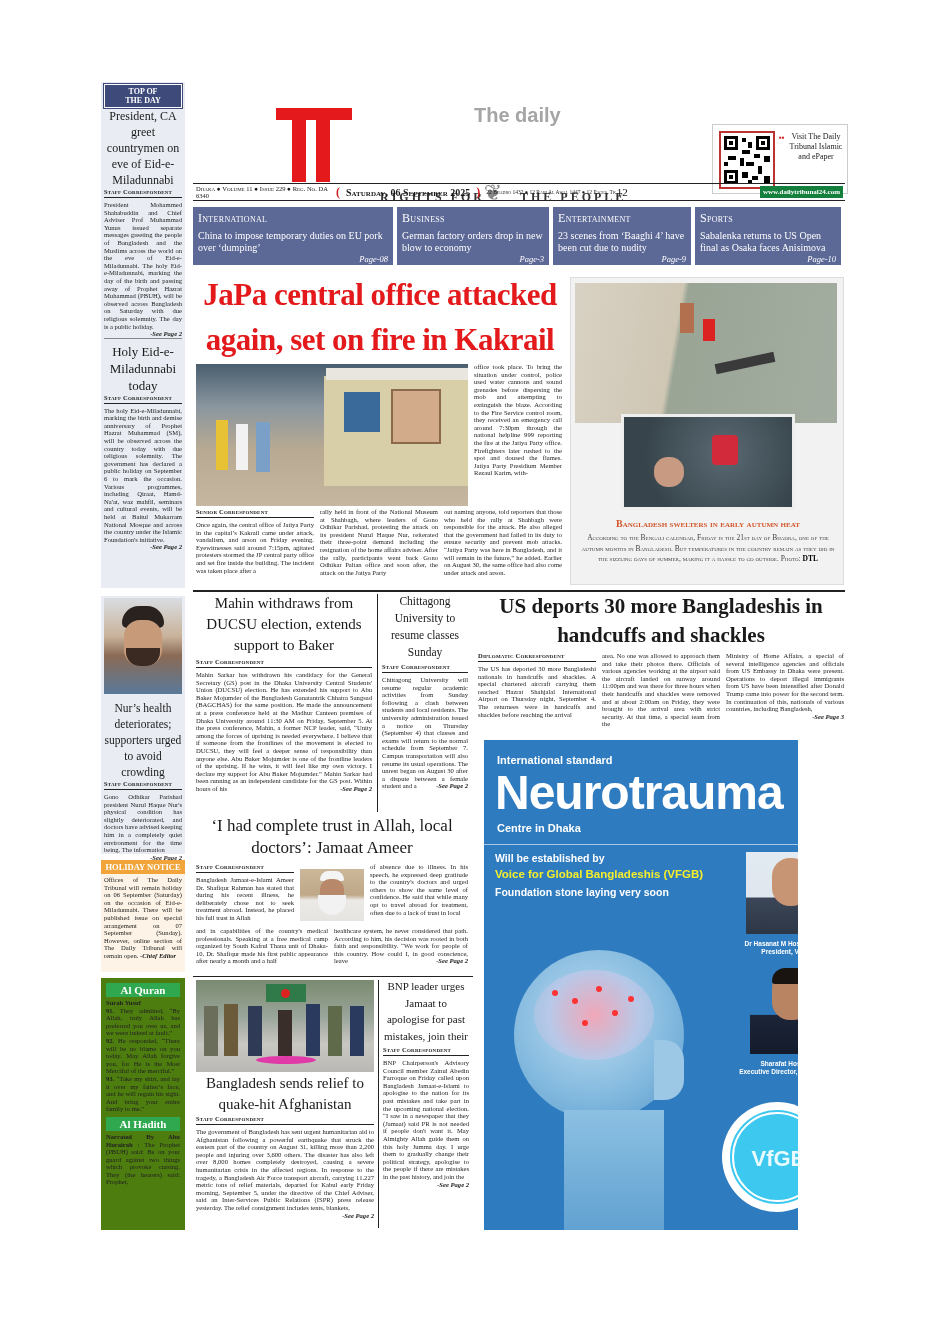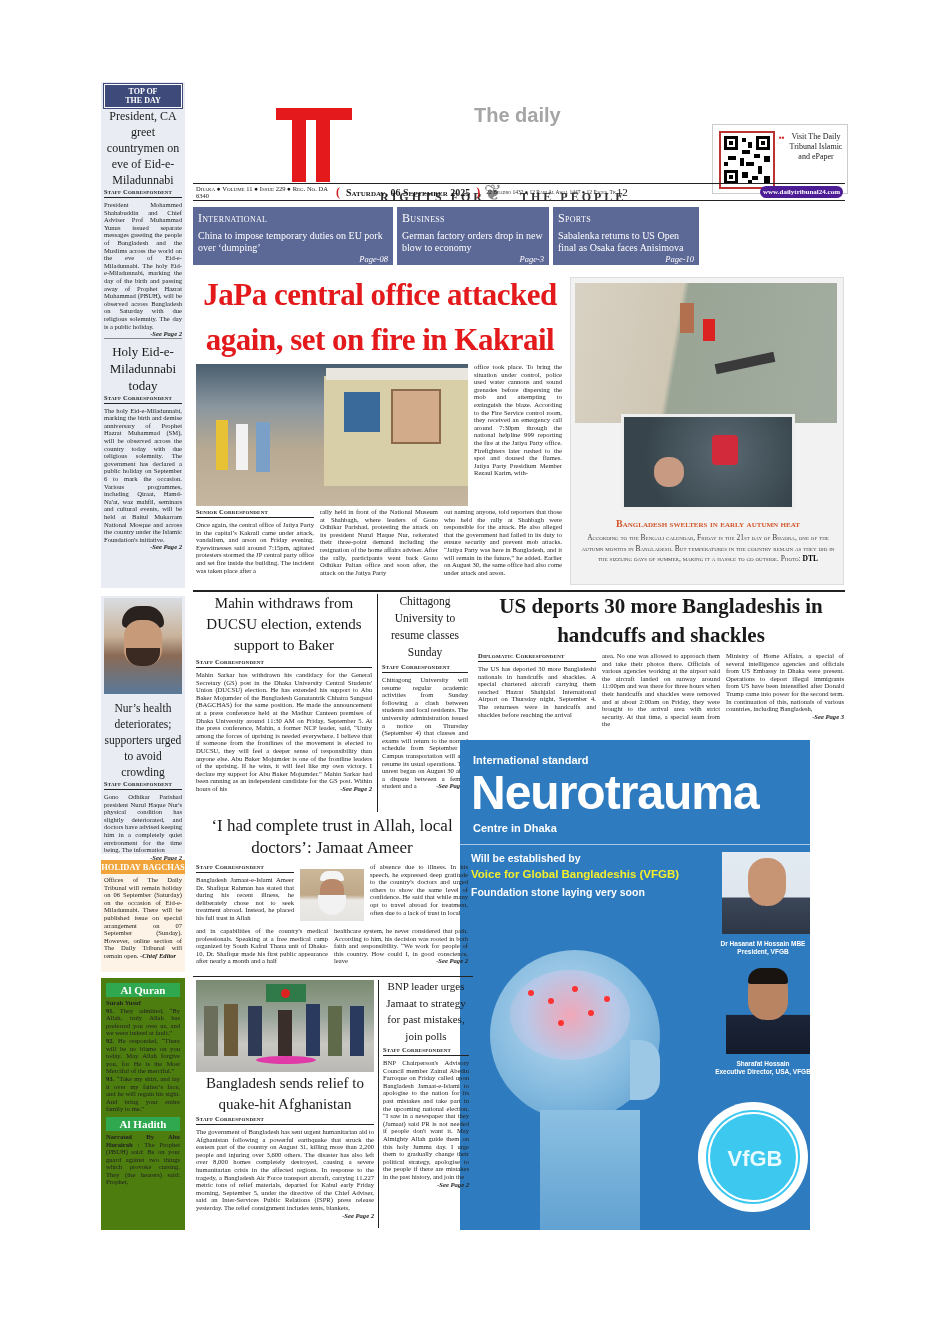--- a/index.html
+++ b/index.html
@@ -78,34 +78,39 @@
   </div>
 </div>
 
 <div class="abs" style="left:193px; top:183px; width:652px; height:18px; border-top:1.5px solid #222; border-bottom:1px solid #222; font-size:6.5px; display:flex; align-items:center;">
   <span style="font-variant:small-caps; margin-left:3px; width:140px;">Dhaka ● Volume 11 ● Issue 229 ● Reg. No. DA 6340</span>
   <span style="color:#c22; font-size:12px; font-weight:bold;">(</span>
   <span style="font-variant:small-caps; font-size:10px; font-weight:bold; margin:0 6px;">Saturday, 06 September 2025</span>
   <span style="color:#c22; font-size:12px; font-weight:bold;">)</span>
   <span style="font-variant:small-caps; font-size:5.5px; margin-left:6px;">22 Bhadro 1432 ● 12 Rabi Al Awal 1447 ● 12 Pages, Tk</span>
   <span style="font-size:11px; margin-left:1px;">12</span>
-  <span style="background:#4c1d95; color:#fff; font-size:7px; font-weight:bold; padding:2px 3px; margin-left:auto; margin-right:2px;border-radius:6px;">www.dailytribunal24.com</span>
+  <span style="background:#15803d; color:#fff; font-size:7px; font-weight:bold; padding:2px 3px; margin-left:auto; margin-right:2px;">www.dailytribunal24.com</span>
 </div>
 
 <div class="abs" style="left:193px; top:207px; width:652px; height:58px; display:flex; gap:4px;">
   <div class="sec-box" style="width:200px;">
     <div class="sec-title">International</div>
     <div class="sec-head">China to impose temporary duties on EU pork over ‘dumping’</div>
     <div class="sec-page">Page-08</div>
   </div>
   <div class="sec-box" style="width:152px;">
     <div class="sec-title">Business</div>
     <div class="sec-head">German factory orders drop in new blow to economy</div>
     <div class="sec-page">Page-3</div>
   </div>
+  <div class="sec-box" style="width:138px;">
+    <div class="sec-title">Entertainment</div>
+    <div class="sec-head">23 scenes from ‘Baaghi 4’ have been cut due to nudity</div>
+    <div class="sec-page">Page-9</div>
+  </div>
   <div class="sec-box" style="width:146px;">
     <div class="sec-title">Sports</div>
     <div class="sec-head">Sabalenka returns to US Open final as Osaka faces Anisimova</div>
     <div class="sec-page">Page-10</div>
   </div>
 </div>
 
 <div class="abs sidebar-col" style="left:101px; top:82px; width:84px; height:506px; padding:2px 3px;">
   <div style="background:#3d4a7a; color:#fff; font-weight:bold; font-size:8px; text-align:center; padding:2px 16px; border:1px solid #fff; outline:1px solid #3d4a7a;">TOP OF THE DAY</div>
   <div class="head-serif" style="font-size:12px; line-height:16px; ">President, CA greet countrymen on eve of Eid-e-Miladunnabi</div>
@@ -122,21 +127,21 @@
     <div style="position:absolute; left:18px; top:8px; width:42px; height:22px; background:#2a221e; border-radius:20px 20px 6px 6px;"></div>
     <div style="position:absolute; left:20px; top:22px; width:38px; height:46px; background:#c79a7a; border-radius:16px;"></div>
     <div style="position:absolute; left:22px; top:50px; width:34px; height:18px; background:#3a2a22; border-radius:0 0 14px 14px;"></div>
   </div>
   <div class="head-serif" style="font-size:11.5px; line-height:16px; margin-top:6px;">Nur’s health deteriorates; supporters urged to avoid crowding</div>
   <div class="byline">Staff Correspondent</div>
   <div class="body-txt just"><span>Gono Odhikar Parishad president Nurul Haque Nur's physical condition has slightly deteriorated, and doctors have advised keeping him in a completely quiet environment for the time being. The information</span> <span class="see">-See Page 2</span></div>
 </div>
 
 <div class="abs" style="left:101px; top:860px; width:84px; height:112px; background:#fdf4e7;">
-  <div style="background:#f0a43a; color:#fff; font-size:8.5px; font-weight:bold; text-align:center; padding:2px 0;">HOLIDAY BAGCHAS</div>
+  <div style="background:#f0a43a; color:#fff; font-size:8.5px; font-weight:bold; text-align:center; padding:2px 0;">HOLIDAY NOTICE</div>
   <div class="body-txt just" style="padding:2px 3px;"><span>Offices of The Daily Tribunal will remain holiday on 06 September (Saturday) on the occasion of Eid-e-Miladunnabi. There will be published issue on special arrangement on 07 September (Sunday). However, online section of The Daily Tribunal will remain open.</span> <i><b>-Chief Editor</b></i></div>
 </div>
 
 <div class="abs" style="left:101px; top:978px; width:84px; height:252px; background:#4d7c0f; padding:5px;">
   <div style="background:#2fa84f; color:#fff; font-size:11px; font-weight:bold; text-align:center; padding:1px 0;">Al Quran</div>
   <div class="body-txt" style="font-weight:bold; margin-top:2px;">Surah Yusuf</div>
   <div class="body-txt just"><b>91.</b> <span>They admitted, “By Allah, truly Allah has preferred you over us, and we were indeed at fault.”</span></div>
   <div class="body-txt just"><b>92.</b> <span>He responded, “There will be no blame on you today. May Allah forgive you, for He is the Most Merciful of the merciful.”</span></div>
   <div class="body-txt just"><b>93.</b> <span>“Take my shirt, and lay it over my father’s face, and he will regain his sight. And bring your entire family to me.”</span></div>
   <div style="background:#2fa84f; color:#fff; font-size:11px; font-weight:bold; text-align:center; padding:1px 0; margin-top:4px;">Al Hadith</div>
@@ -202,21 +207,21 @@
   <div style="position:relative; height:92px; margin-top:2px;">
     <div class="abs" style="left:0; top:0; width:118px;">
       <div class="byline">Diplomatic Correspondent</div>
       <div class="body-txt just">The US has deported 30 more Bangladeshi nationals in handcuffs and shackles. A special chartered aircraft carrying them reached Hazrat Shahjalal International Airport on Thursday night, September 4. The returnees were in handcuffs and shackles before reaching the arrival</div>
     </div>
     <div class="abs body-txt just" style="left:124px; top:0; width:118px;">area. No one was allowed to approach them and take their photos there. Officials of various agencies working at the airport said the aircraft landed on runway around 11:00pm and was there for three hours when their handcuffs and shackles were removed and at about 2:00am on Friday, they were brought to the arrival area with strict security. At that time, a special team from the</div>
     <div class="abs body-txt just" style="left:248px; top:0; width:118px;"><span>Ministry of Home Affairs, a special of several intelligence agencies and officials from US Embassy in Dhaka were present. Operations to deport illegal immigrants from US have been intensified after Donald Trump came into power for the second term. In continuation of this, nationals of various countries, including Bangladesh,</span> <span class="see">-See Page 3</span></div>
   </div>
 </div>
 
-<div class="abs ad" style="left:460px; top:740px; width:350px; height:490px; overflow:hidden;">
+<div class="abs ad" style="left:484px; top:740px; width:314px; height:490px; overflow:hidden;">
   <div class="abs" style="left:13px; top:14px; font-size:11px; font-weight:bold;">International standard</div>
   <div class="abs" style="left:11px; top:26px; font-size:48px; font-weight:bold; letter-spacing:-1px; line-height:54px;">Neurotrauma</div>
   <div class="abs" style="left:13px; top:82px; font-size:11px; font-weight:bold;">Centre in Dhaka</div>
   <div class="abs" style="left:0; top:104px; width:366px; border-top:1px solid #a8c8e6;"></div>
   <div class="abs" style="left:11px; top:112px; font-size:10.5px; font-weight:bold;">Will be established by</div>
   <div class="abs" style="left:11px; top:128px; font-size:11.5px; font-weight:bold; color:#f5ee2a;">Voice for Global Bangladeshis (VFGB)</div>
   <div class="abs" style="left:11px; top:146px; font-size:10.5px; font-weight:bold;">Foundation stone laying very soon</div>
 
   <div class="abs" style="left:20px; top:190px; width:200px; height:300px;">
     <div style="position:absolute; left:10px; top:20px; width:170px; height:170px; border-radius:50%; background:radial-gradient(circle at 45% 40%, #cfe6f5 0%, #8fc2e3 55%, #5a9ccc 100%); opacity:0.9;"></div>
@@ -279,16 +284,16 @@
   <div style="position:absolute; left:60px; top:76px; width:60px; height:8px; background:#e03aa8; border-radius:50%;"></div>
 </div>
 <div class="abs" style="left:196px; top:1073px; width:178px;">
   <div class="head-serif" style="font-size:15px; line-height:21px;">Bangladesh sends relief to quake-hit Afghanistan</div>
   <div class="byline">Staff Correspondent</div>
   <div class="body-txt just"><span>The government of Bangladesh has sent urgent humanitarian aid to Afghanistan following a powerful earthquake that struck the eastern part of the country on August 31, killing more than 2,200 people and injuring over 3,600 others. The disaster has also left over 8,000 homes completely destroyed, causing a severe humanitarian crisis in the affected regions. In response to the tragedy, a Bangladesh Air Force transport aircraft, carrying 11.227 metric tons of relief materials, departed for Kabul early Friday morning, September 5, under the directive of the Chief Adviser, said an Inter-Services Public Relations (ISPR) press release yesterday. The relief consignment includes tents, blankets,</span> <span class="see">-See Page 2</span></div>
 </div>
 <div class="abs" style="left:378px; top:980px; height:248px; border-left:1.5px solid #222;"></div>
 
 <div class="abs" style="left:383px; top:978px; width:86px;">
-  <div class="head-serif" style="font-size:11px; line-height:16.5px;">BNP leader urges Jamaat to strategy for past mistakes, join polls</div>
+  <div class="head-serif" style="font-size:11px; line-height:16.5px;">BNP leader urges Jamaat to apologise for past mistakes, join their</div>
   <div class="byline" style="margin-top:2px;">Staff Correspondent</div>
   <div class="body-txt just"><span>BNP Chairperson's Advisory Council member Zainul Abedin Farroque on Friday called upon Bangladesh Jamaat-e-Islami to apologise to the nation for its past mistakes and take part in the upcoming national election. “I saw in a newspaper that they (Jamaat) said PR is not needed if people don't want it. May Almighty Allah guide them on this holy Jumma day. I urge them to gradually change their political strategy, apologise to the people if there are mistakes in the past history, and join the</span> <span class="see">-See Page 2</span></div>
 </div>
 
 </body></html>

